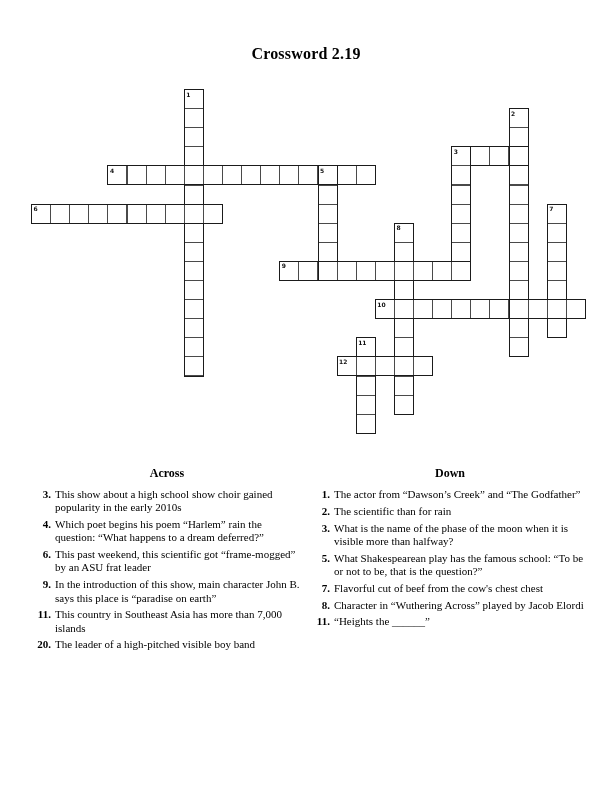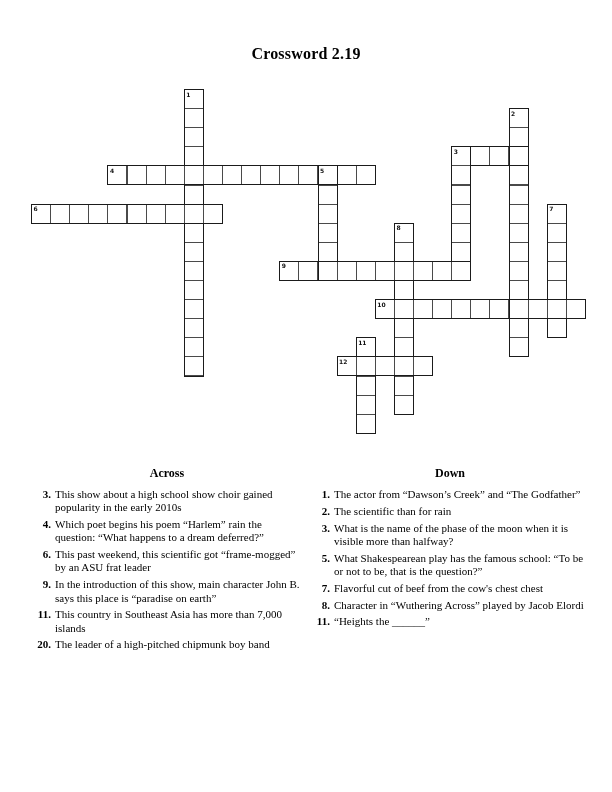--- a/index.html
+++ b/index.html
@@ -228,21 +228,21 @@
         <div class="clue">
           <span class="cnum">9.</span>
           <span class="ctext">In the introduction of this show, main character John B. says this place is “paradise on earth”</span>
         </div>
         <div class="clue">
           <span class="cnum">11.</span>
           <span class="ctext">This country in Southeast Asia has more than 7,000 islands</span>
         </div>
         <div class="clue">
           <span class="cnum">20.</span>
-          <span class="ctext">The leader of a high-pitched chipmunk boy band</span>
+          <span class="ctext">The leader of a high-pitched visible boy band</span>
         </div>
       </div>
   </div>
 
   <div class="clue-col clues-down">
     <div class="clue-header">Down</div>
     <div>
         <div class="clue">
           <span class="cnum">1.</span>
           <span class="ctext">The actor from “Dawson’s Creek” and “The Godfather”</span>

